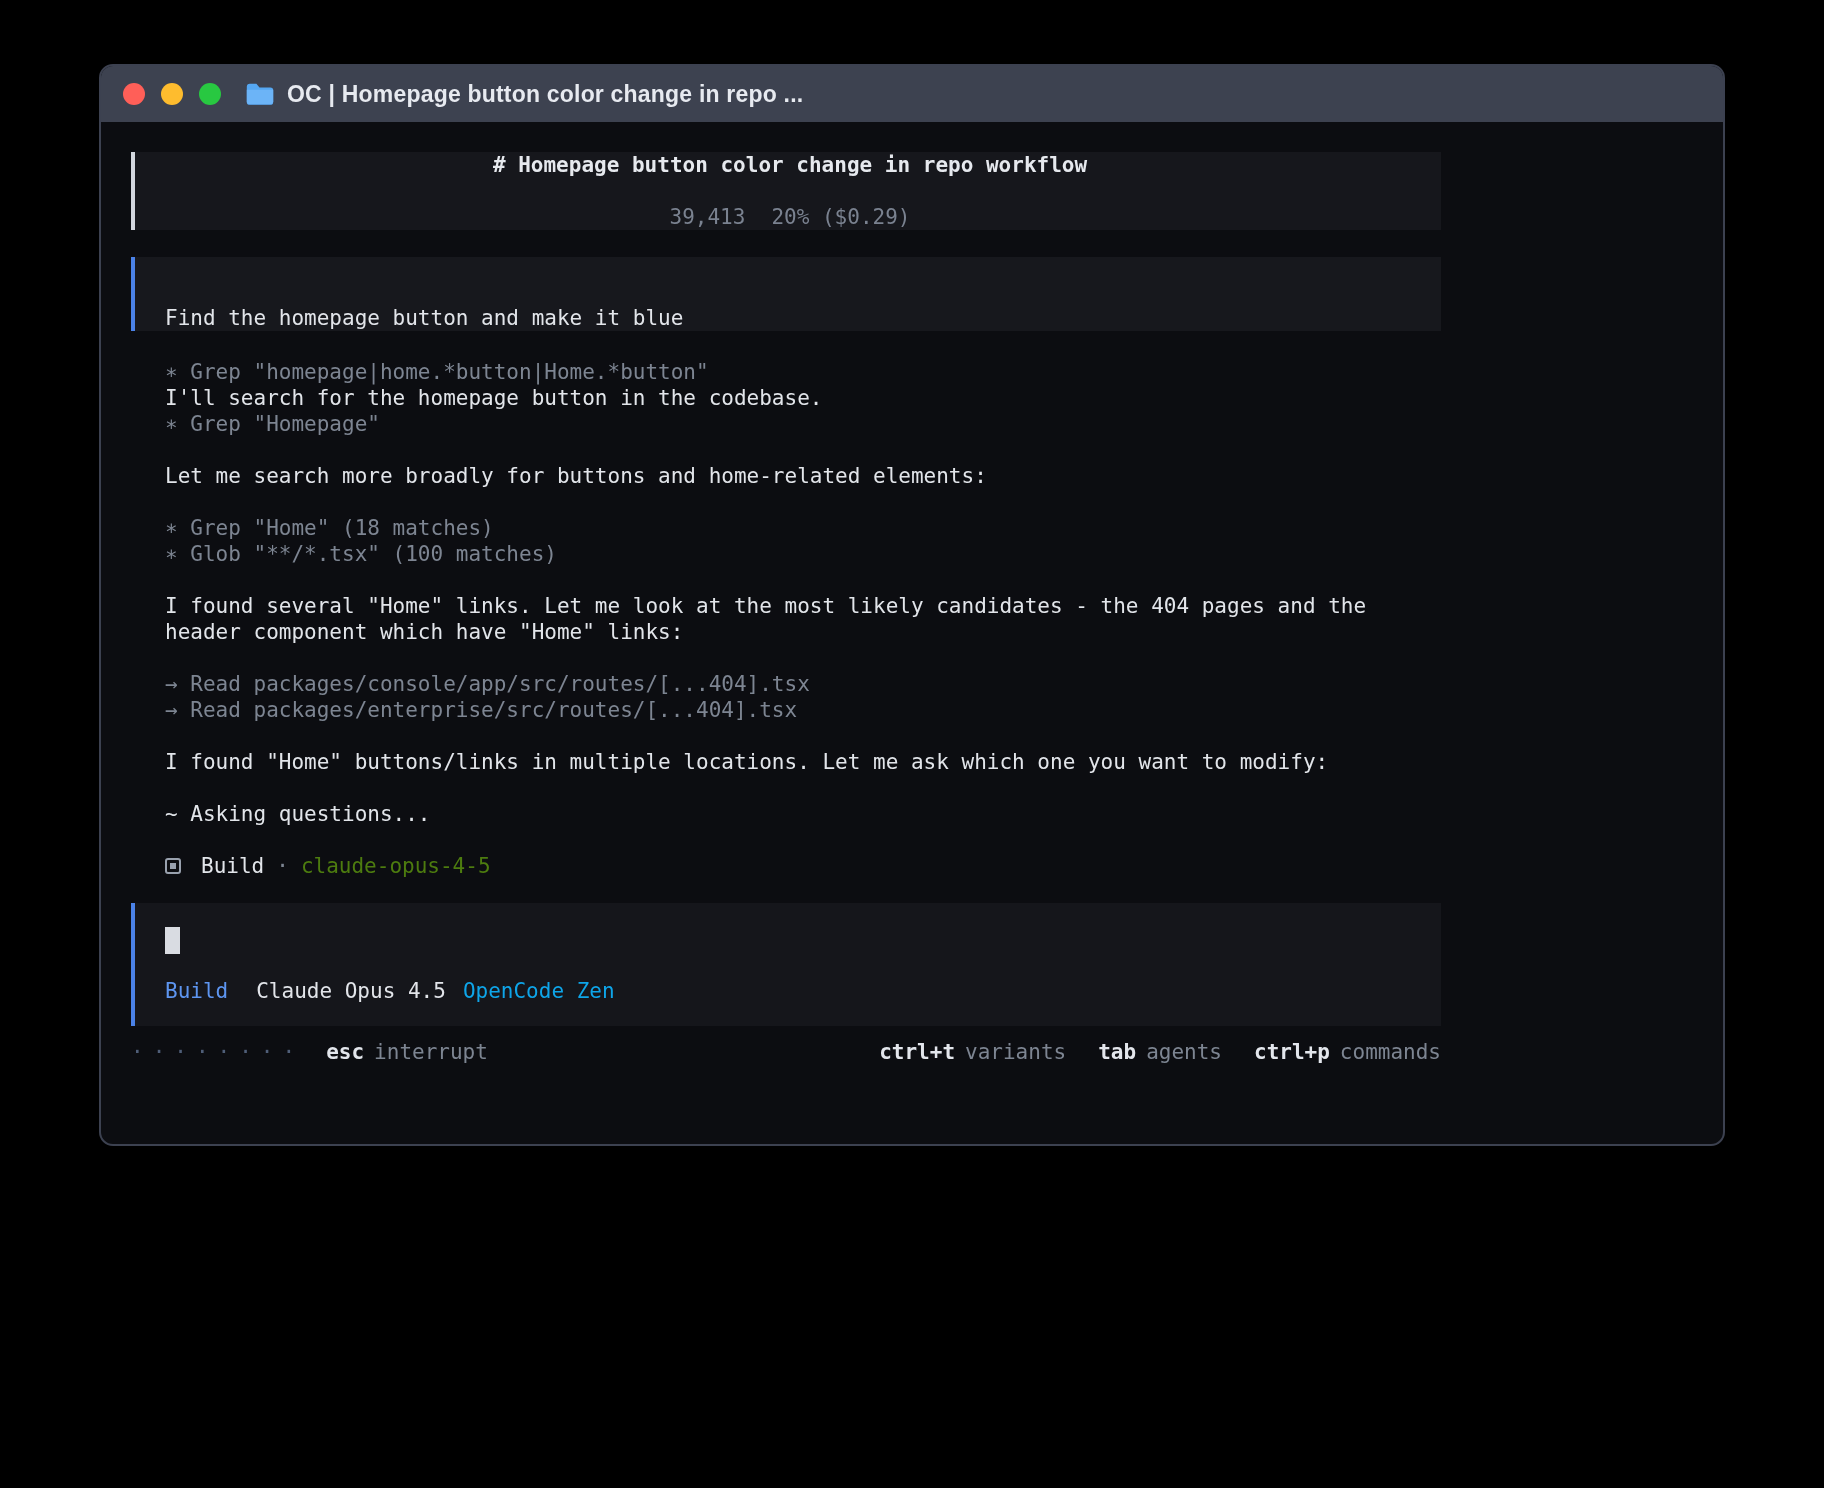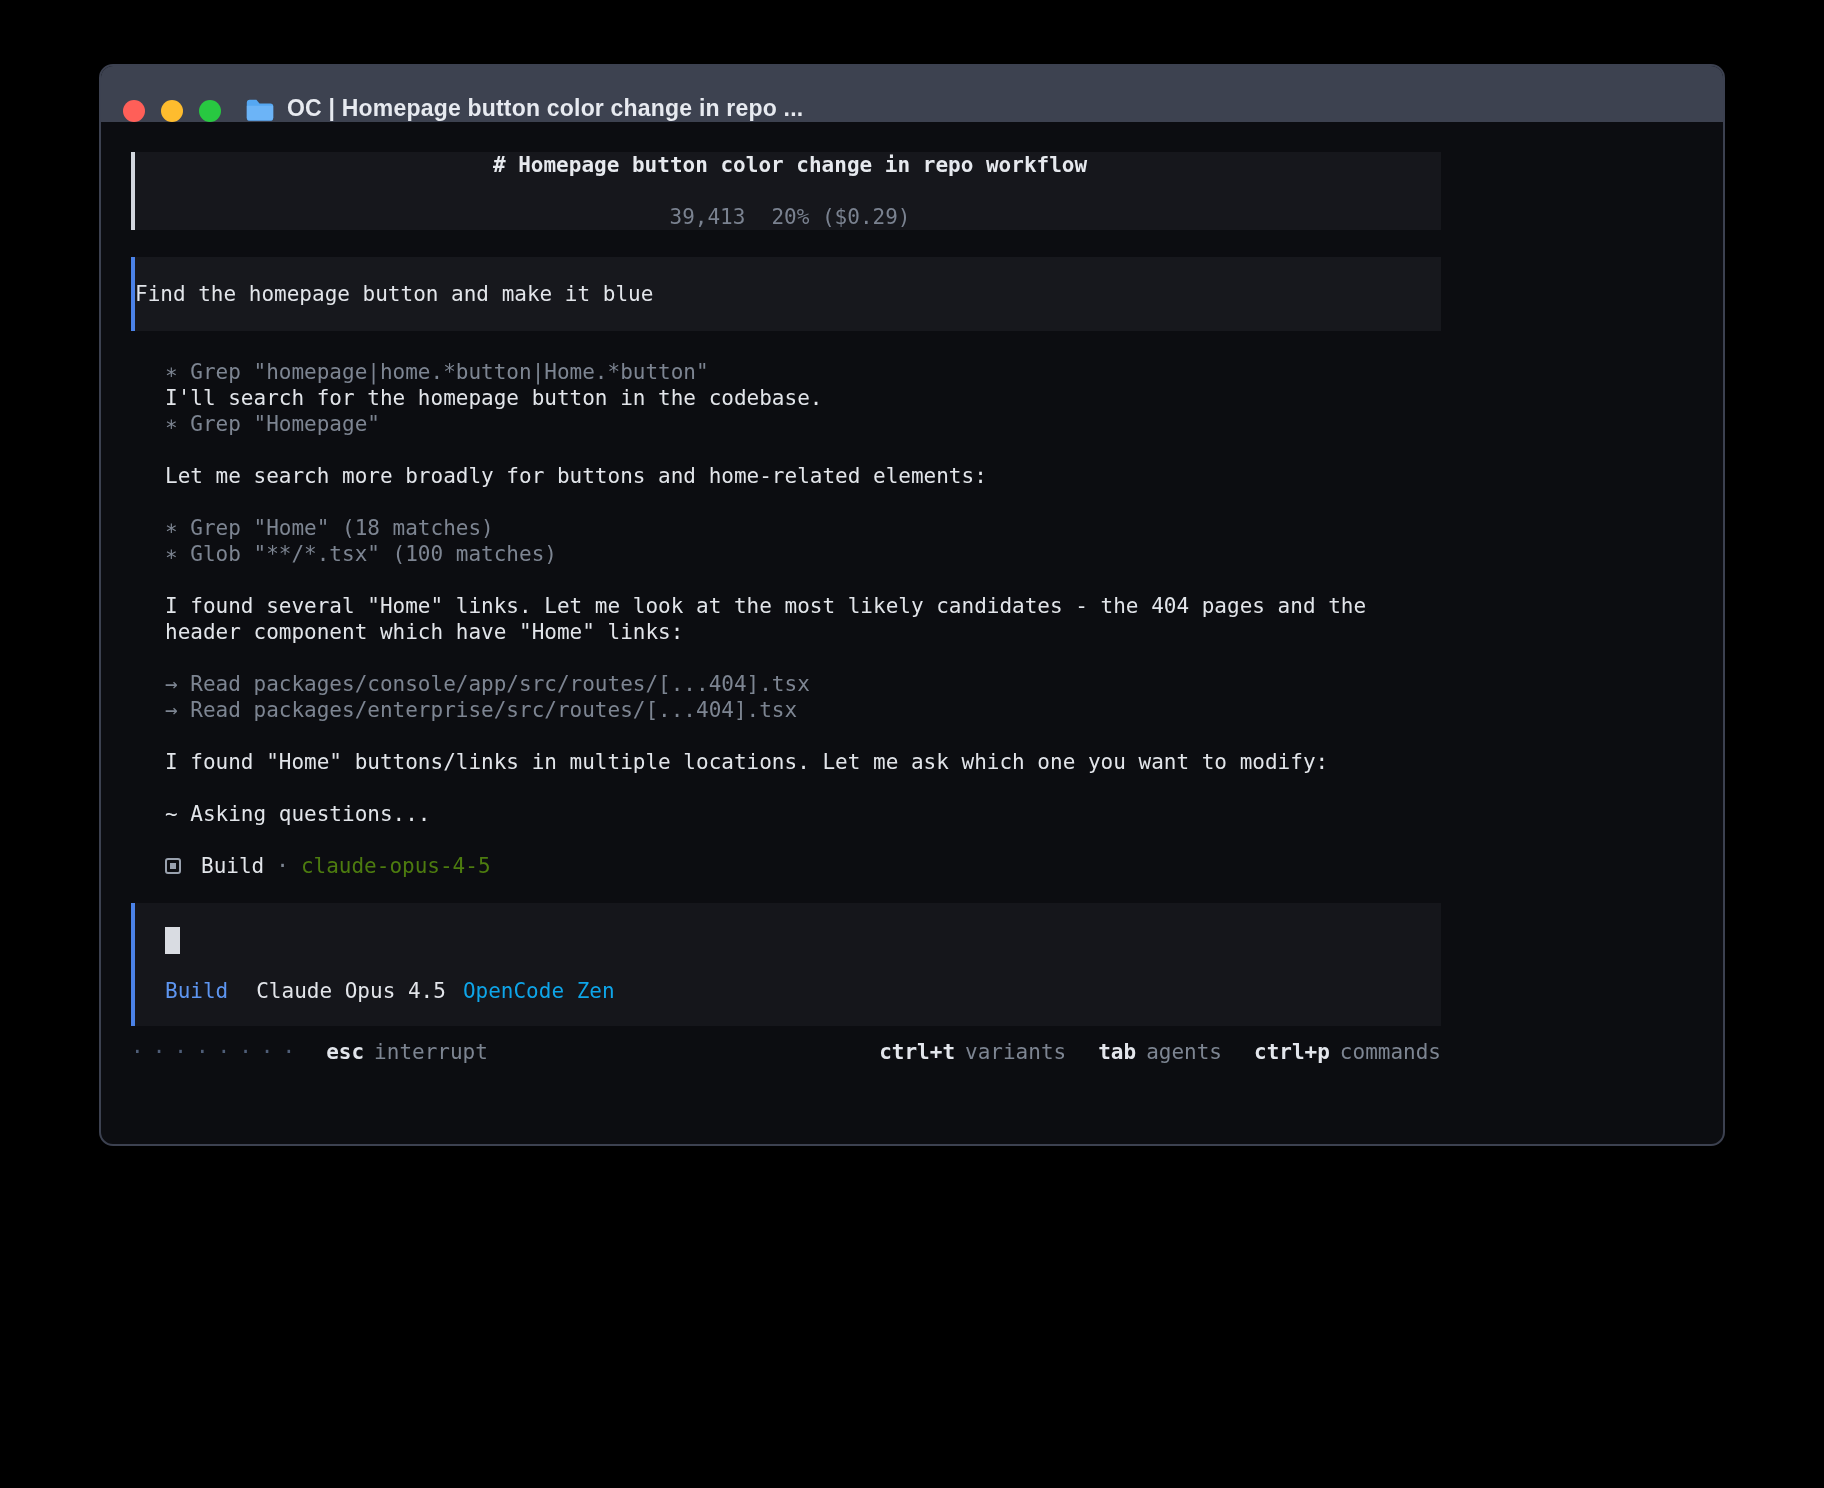--- a/index.html
+++ b/index.html
@@ -19,21 +19,21 @@
     border: 2px solid #3c4150;
     border-radius: 14px;
     overflow: hidden;
   }
 
   
   .titlebar {
     height: 56px;
     background: #3d4250;
     display: flex;
-    align-items: flex-end;
+    align-items: center;
     padding-left: 22px;
   }
   .traffic { display: flex; align-items: center; gap: 16px; }
   .tl { width: 22px; height: 22px; border-radius: 50%; display: inline-block; }
   .tl.red { background: #ff5f58; }
   .tl.yellow { background: #febc2e; }
   .tl.green { background: #28c841; }
   .folder { margin-left: 24px; display: flex; align-items: center; }
   .win-title {
     margin-left: 12px;
@@ -67,21 +67,22 @@
   }
   .session-title { font-weight: 700; color: #e6e9ee; }
   .session-meta { color: #7a8290; display: flex; gap: 26px; }
 
   .user-msg {
     margin-top: 27px;
     height: 74px;
     border-left-color: #4b82e8;
     background: #17181d;
     display: flex;
-    align-items: center;
+    align-items: flex-end;
+    padding-left: 30px;
     color: #e2e5ea;
   }
 
   .transcript {
     margin-top: 28px;
     padding-left: 34px;
     padding-right: 36px;
   }
   .line { white-space: pre-wrap; }
   .line.gap { margin-top: 26px; }

